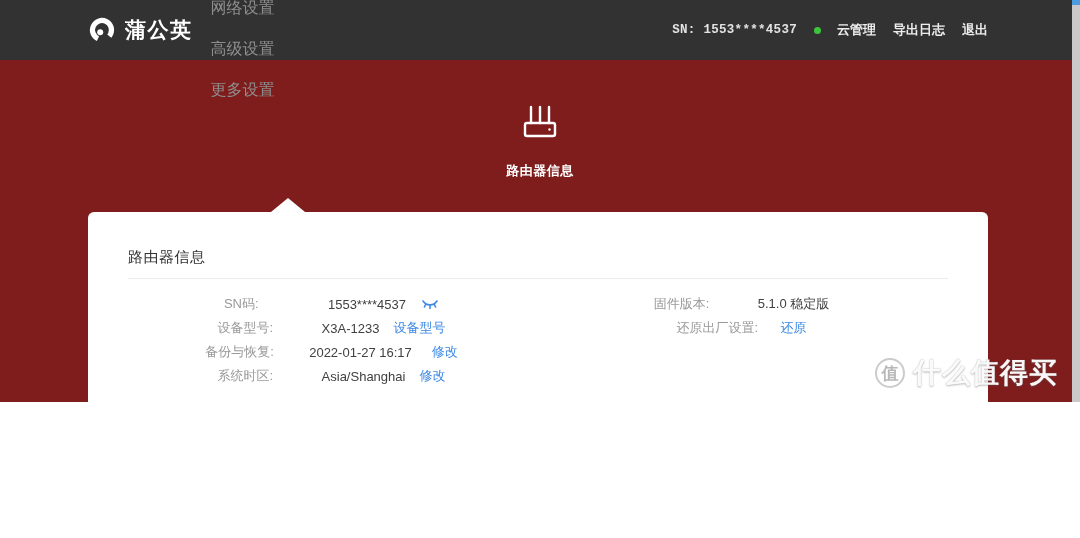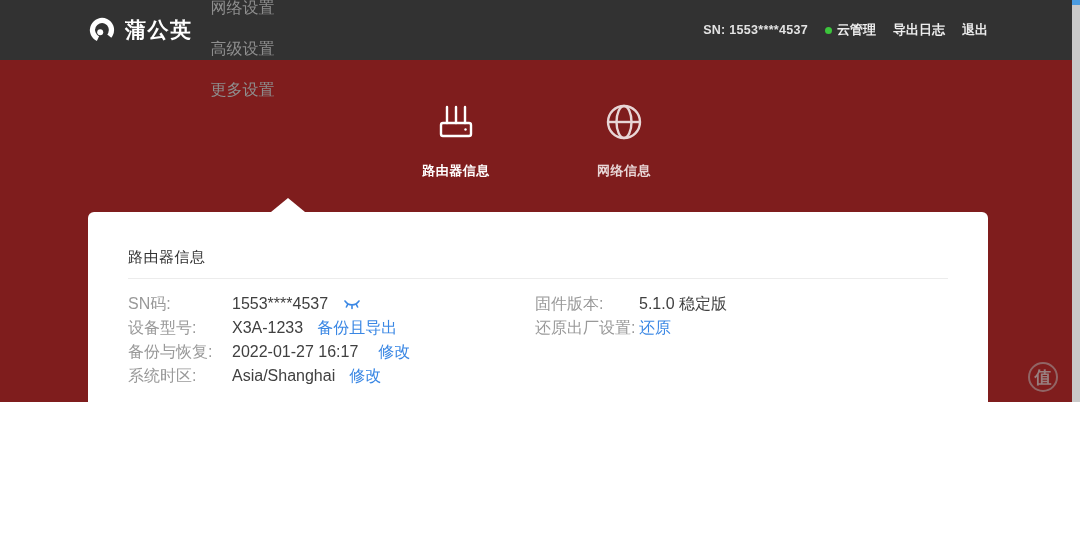--- a/index.html
+++ b/index.html
@@ -8,43 +8,43 @@
   .page { position:relative; width:1080px; height:402px; background:#7f1d1d; overflow:hidden; }
 
   
   .header { position:absolute; left:0; top:0; width:100%; height:60px; background:#323232; }
   .header-inner { position:absolute; left:88px; right:92px; top:0; height:100%; display:flex; align-items:center; }
   .logo { display:flex; align-items:center; gap:9px; }
   .logo-text { color:#ffffff; font-size:21px; font-weight:700; letter-spacing:1.5px; }
   .main-nav { display:flex; align-items:center; gap:20px; margin-left:18px;flex-direction:column; }
   .nav-item { font-size:16px; color:#8e8e8e; cursor:pointer; white-space:nowrap; }
   .nav-item.active { font-size:13px; color:#ffffff; font-weight:700; }
-  .header-right { margin-left:auto; display:flex; align-items:center; gap:17px; }
+  .header-right { margin-left:auto; display:flex; align-items:center; gap:17px;font-family:Liberation Mono, monospace; }
   .sn-label { color:#e3e3e3; font-size:12.5px; font-weight:600; letter-spacing:0.3px; }
-  .cloud { display:flex; align-items:center; gap:5px; cursor:pointer; }
+  .cloud { display:flex; align-items:center; gap:16px; cursor:pointer; }
   .online-dot { width:7px; height:7px; border-radius:50%; background:#3cc53c; }
   .header-link { color:#ededed; font-size:13px; font-weight:600; cursor:pointer; white-space:nowrap; }
 
   
   .tab-bar { position:absolute; top:60px; left:0; width:100%; height:152px; display:flex; justify-content:center; gap:48px; padding-top:34px; }
   .tab { width:120px; display:flex; flex-direction:column; align-items:center; color:#ffffff; cursor:pointer; }
   .tab.inactive { opacity:0.82; }
   .tab .icon-box { height:52px; display:flex; align-items:flex-end; justify-content:center; }
   .tab-label { margin-top:16px; font-size:13px; font-weight:700; letter-spacing:0.5px; }
   .pointer { position:absolute; top:198px; left:271px; width:0; height:0;
              border-left:17px solid transparent; border-right:17px solid transparent; border-bottom:14px solid #ffffff; }
 
   
   .card { position:absolute; left:88px; top:212px; width:900px; height:330px; background:#ffffff; border-radius:6px 6px 0 0; padding:0 40px; }
   .card-title { padding-top:36px; font-size:15px; color:#333333; font-weight:500; letter-spacing:0.5px; }
   .card-divider { margin-top:11px; border-bottom:1px solid #ececec; }
   .info { display:flex; margin-top:13px; }
   .col-left { width:407px; }
   .col-right { flex:1; }
-  .row { display:flex; align-items:center; height:24px; font-size:16px; }
+  .row { display:flex; align-items:center; height:24px; font-size:13px;justify-content:center; }
   .row-label { width:104px; color:#999999; flex-shrink:0; }
   .row-value { color:#404040; }
   .link { color:#3a87e4; cursor:pointer; text-decoration:none; }
   .ml14 { margin-left:14px; } .ml20 { margin-left:20px; } .ml22 { margin-left:22px; }
   .eye { margin-left:15px; display:flex; align-items:center; cursor:pointer; }
 
   
   .watermark { position:absolute; right:22px; bottom:10px; display:flex; align-items:center; gap:8px; pointer-events:none; }
   .wm-badge { width:30px; height:30px; border-radius:50%; border:2px solid rgba(160,160,160,0.55);
               color:rgba(160,160,160,0.75); font-size:17px; font-weight:700; display:flex; align-items:center; justify-content:center; }
@@ -97,30 +97,20 @@
         <svg width="48" height="48" viewBox="0 0 48 48" fill="none" stroke="#ffffff" stroke-width="2.4" stroke-linecap="round">
           <line x1="15" y1="9" x2="15" y2="25"></line>
           <line x1="24" y1="9" x2="24" y2="25"></line>
           <line x1="33" y1="9" x2="33" y2="25"></line>
           <rect x="9" y="25" width="30" height="13" rx="2"></rect>
           <circle cx="33.5" cy="31.5" r="1.2" fill="#ffffff" stroke="none"></circle>
         </svg>
       </span>
       <span class="tab-label">路由器信息</span>
     </div>
-    <div class="tab inactive">
-      <span class="icon-box">
-        <svg width="48" height="48" viewBox="0 0 48 48" fill="none" stroke="#ffffff" stroke-width="2.4">
-          <circle cx="24" cy="24" r="16"></circle>
-          <ellipse cx="24" cy="24" rx="7.5" ry="16"></ellipse>
-          <line x1="8" y1="24" x2="40" y2="24"></line>
-        </svg>
-      </span>
-      <span class="tab-label">网络信息</span>
-    </div>
   </div>
 
   <div class="pointer"></div>
 
   <div class="card">
     <div class="card-title">路由器信息</div>
     <div class="card-divider"></div>
     <div class="info">
 
       <div class="col-left">
@@ -132,21 +122,21 @@
               <path d="M2 3 C5.5 8.2, 12.5 8.2, 16 3"></path>
               <line x1="4.6" y1="6.6" x2="3.4" y2="9"></line>
               <line x1="9" y1="7.9" x2="9" y2="10.5"></line>
               <line x1="13.4" y1="6.6" x2="14.6" y2="9"></line>
             </svg>
           </span>
         </div>
         <div class="row">
           <span class="row-label">设备型号:</span>
           <span class="row-value">X3A-1233</span>
-          <a class="link ml14">备份且导出</a>
+          <a class="link ml14">设备型号</a>
         </div>
         <div class="row">
           <span class="row-label">备份与恢复:</span>
           <span class="row-value">2022-01-27 16:17</span>
           <a class="link ml20">修改</a>
         </div>
         <div class="row">
           <span class="row-label">系统时区:</span>
           <span class="row-value">Asia/Shanghai</span>
           <a class="link ml14">修改</a>
@@ -162,19 +152,20 @@
           <span class="row-label">还原出厂设置:</span>
           <a class="link">还原</a>
         </div>
       </div>
 
     </div>
   </div>
 
   <div class="watermark">
     <span class="wm-badge">值</span>
+    <span class="wm-text">什么值得买</span>
   </div>
 
   <div class="scrollbar">
     <div class="scroll-thumb"></div>
   </div>
 
 </div>
 
 </body></html>

